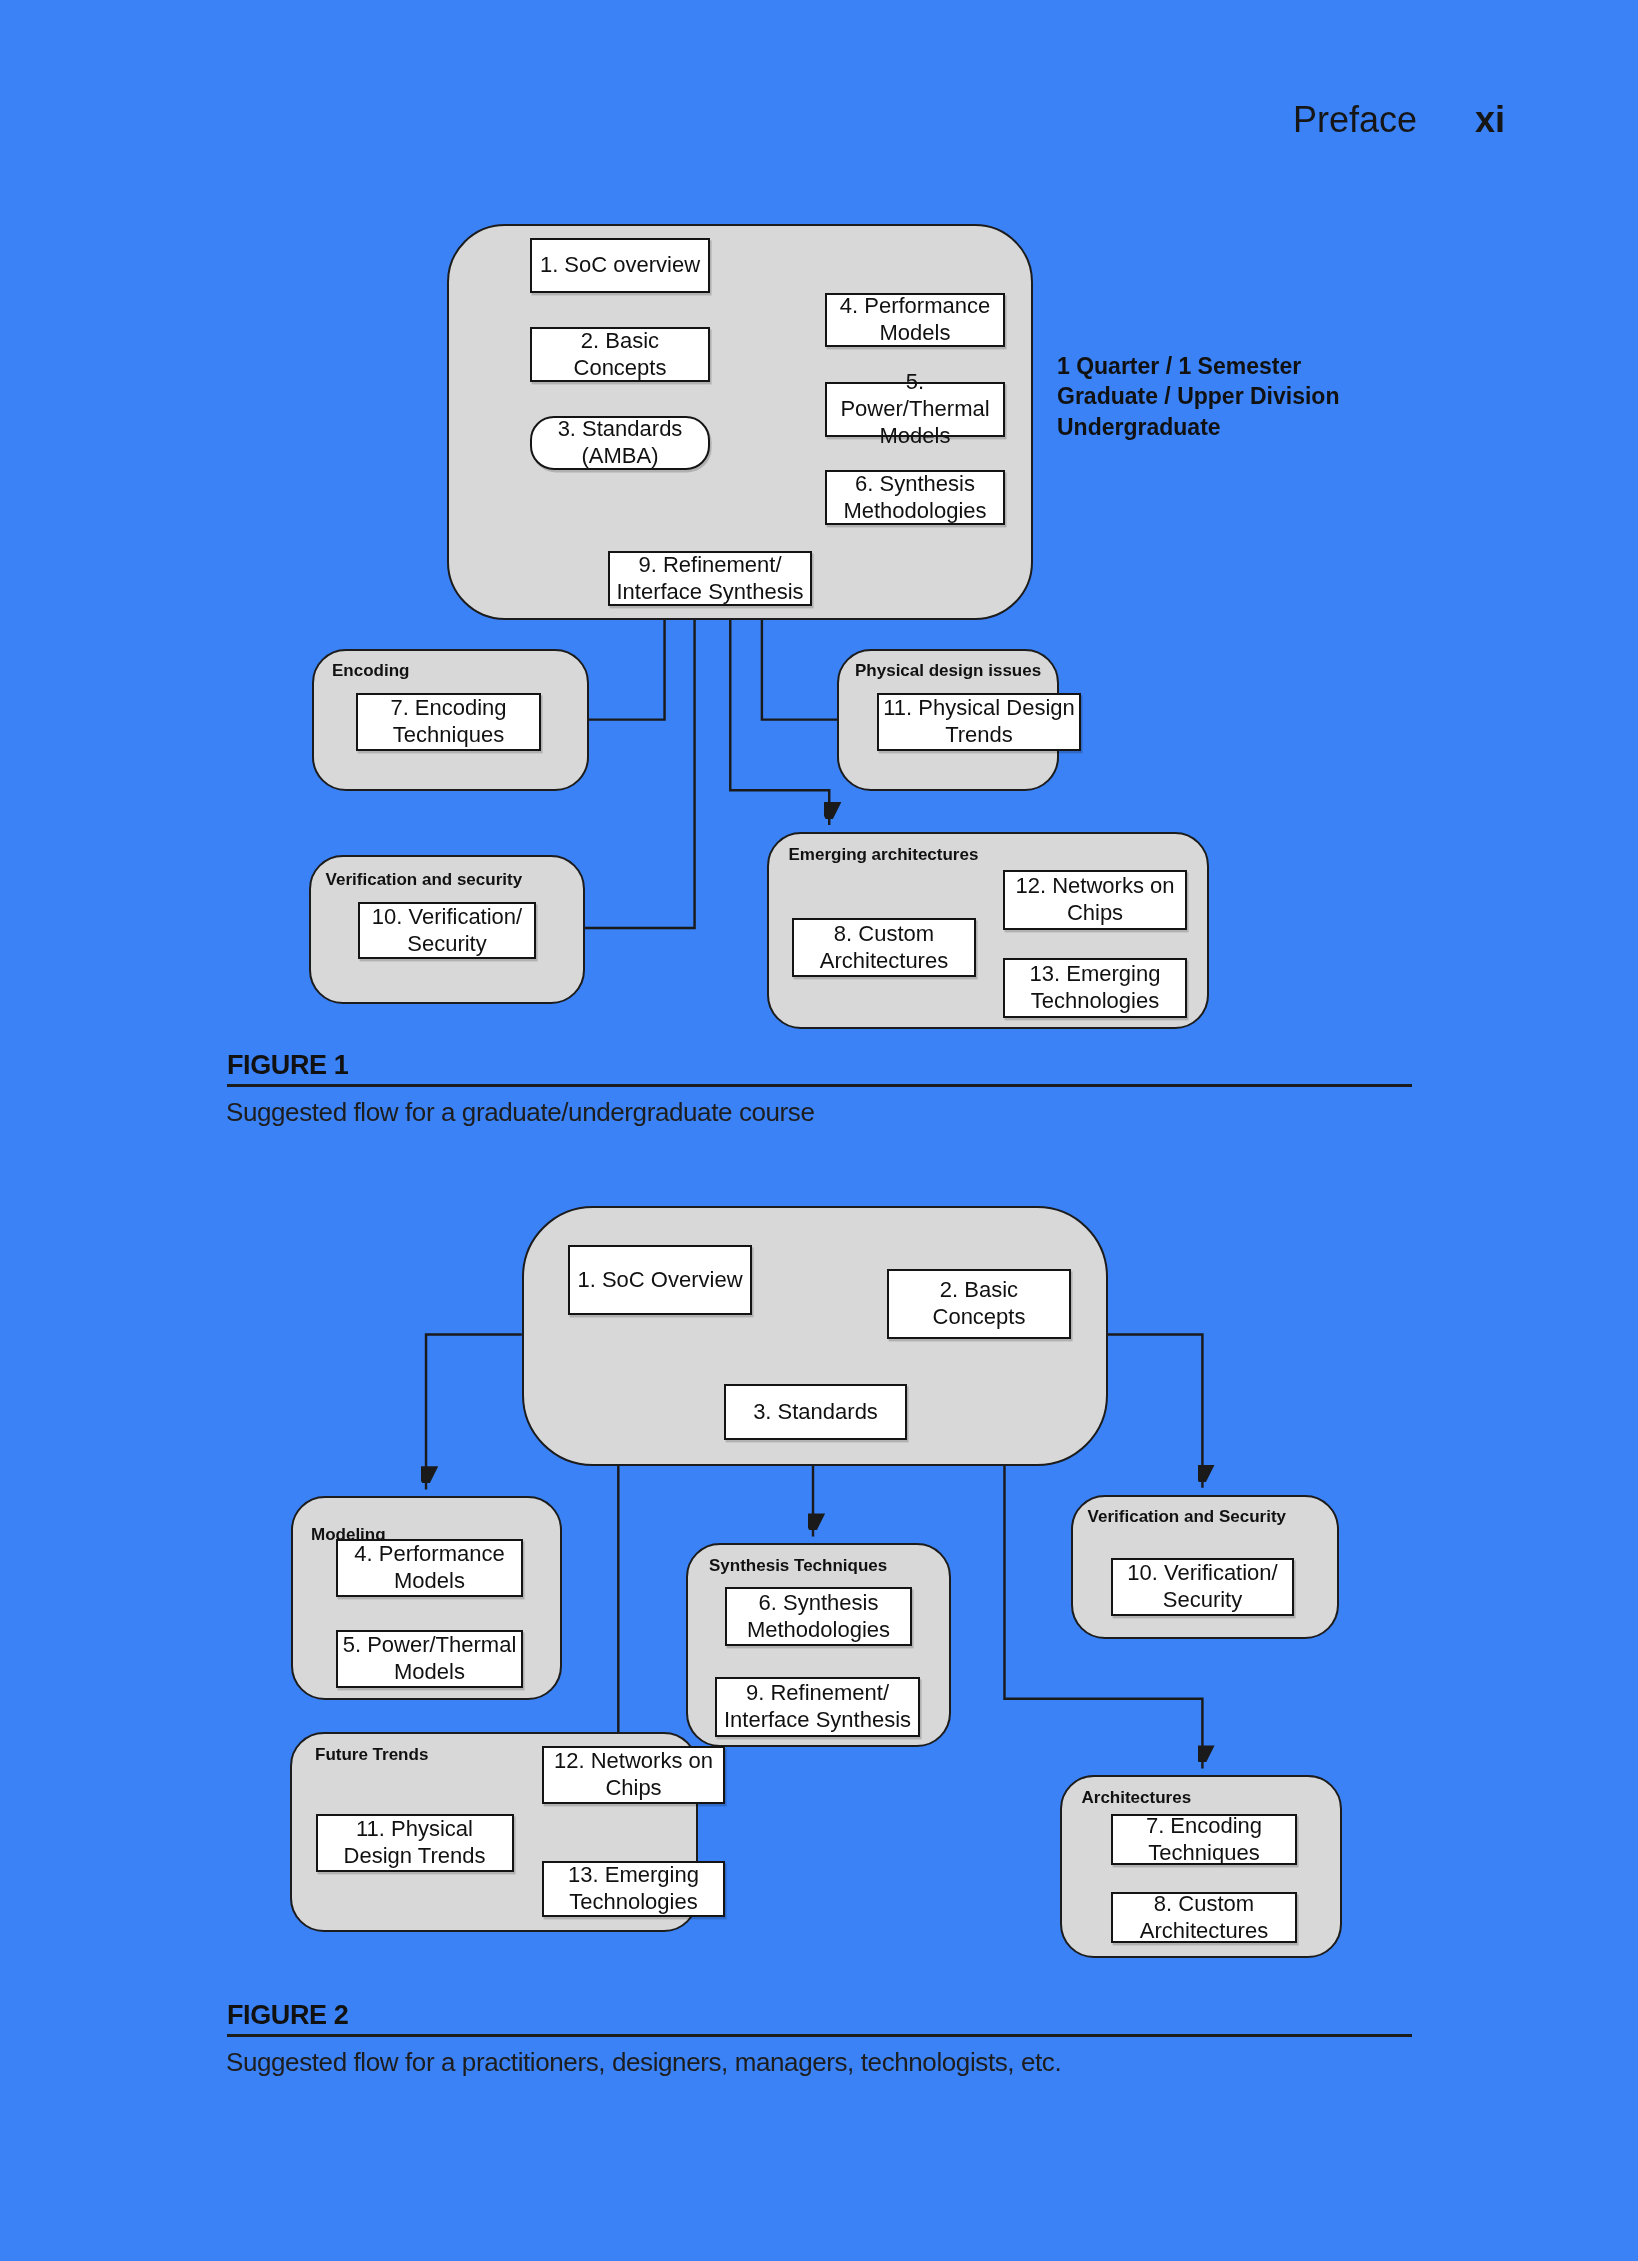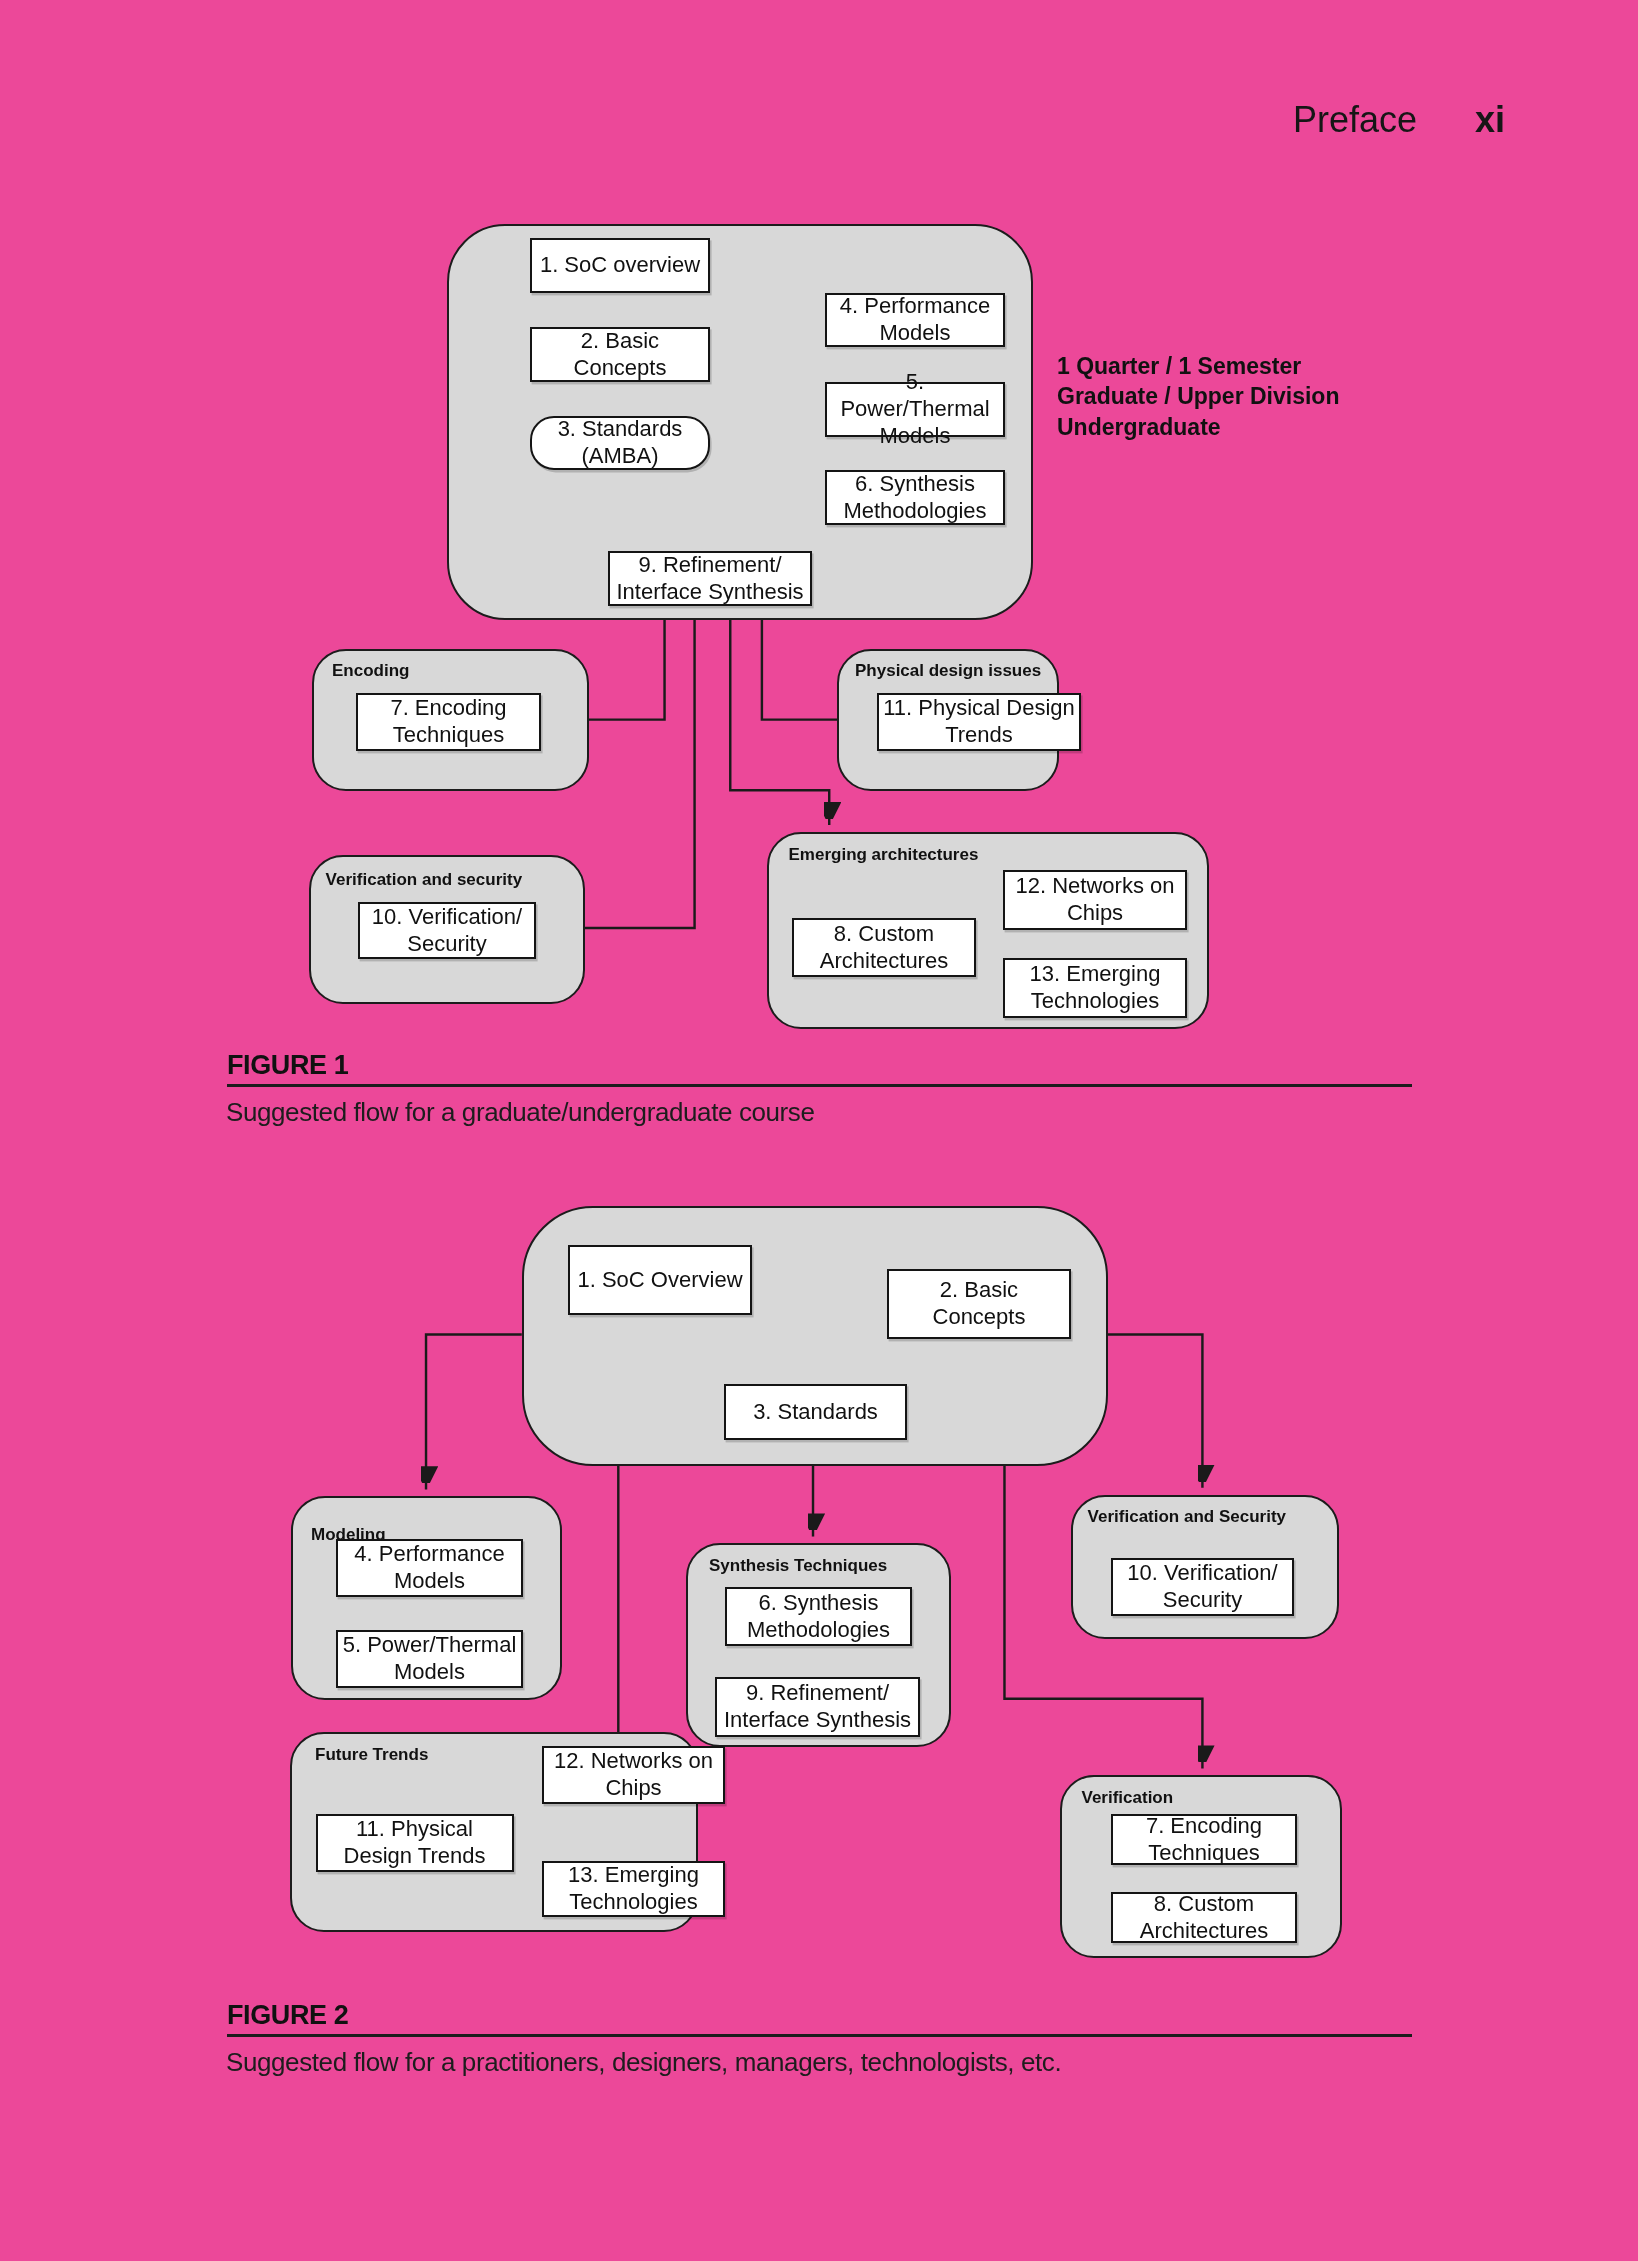--- a/index.html
+++ b/index.html
@@ -1,16 +1,16 @@
 <!DOCTYPE html>
 <html style="font-size:13px"><head>
 <meta charset="utf-8">
 <style>
   html,body{margin:0;padding:0;background:#ffffff;}
-  #page{position:relative;width:1639px;height:2261px;background:#ec4899;
+  #page{position:relative;width:1639px;height:2261px;background:#3b82f6;
         font-family:"Liberation Sans", sans-serif;color:#111;overflow:hidden;}
   #wires{position:absolute;left:0;top:0;width:1639px;height:2261px;pointer-events:none;}
 
   .rounded{position:absolute;background:#d8d8d8;border:2.4px solid #1c1c1c;box-sizing:border-box;}
   .bigblock{border-radius:58px;}
   .group{border-radius:34px;}
   .gtitle{position:absolute;font-weight:bold;font-size:17px;color:#111;white-space:nowrap;}
   .box{position:absolute;background:#ffffff;border:2.4px solid #141414;box-sizing:border-box;
        display:flex;align-items:center;justify-content:center;text-align:center;
        font-size:22px;line-height:1.22;padding:1.6px 3.2px;box-shadow:1.6px 2.4px 0 rgba(0,0,0,0.18);}
@@ -131,21 +131,21 @@
   </div>
 
   <div class="rounded group" style="left:290px;top:1732px;width:408px;height:200px;">
     <span class="gtitle" style="left:23px;top:11.4px;">Future Trends</span>
     <div class="box" style="left:23.5px;top:80px;width:198px;height:58px;">11. Physical Design Trends</div>
     <div class="box" style="left:250px;top:12px;width:183px;height:58px;">12. Networks on Chips</div>
     <div class="box" style="left:250px;top:127px;width:183px;height:56px;">13. Emerging Technologies</div>
   </div>
 
   <div class="rounded group" style="left:1060px;top:1775px;width:282px;height:183px;">
-    <span class="gtitle" style="left:19.5px;top:11.4px;">Verification</span>
+    <span class="gtitle" style="left:19.5px;top:11.4px;">Architectures</span>
     <div class="box" style="left:49px;top:37px;width:186px;height:51px;">7. Encoding Techniques</div>
     <div class="box" style="left:49px;top:115px;width:186px;height:51px;">8. Custom Architectures</div>
   </div>
 
   <span class="figlabel" style="left:227px;top:2000px;">FIGURE 2</span>
   <div class="figrule" style="left:227px;top:2034px;width:1185px;"></div>
   <span class="figcaption" style="left:226px;top:2047px;">Suggested flow for a practitioners, designers, managers, technologists, etc.</span>
 
 </div>
 

